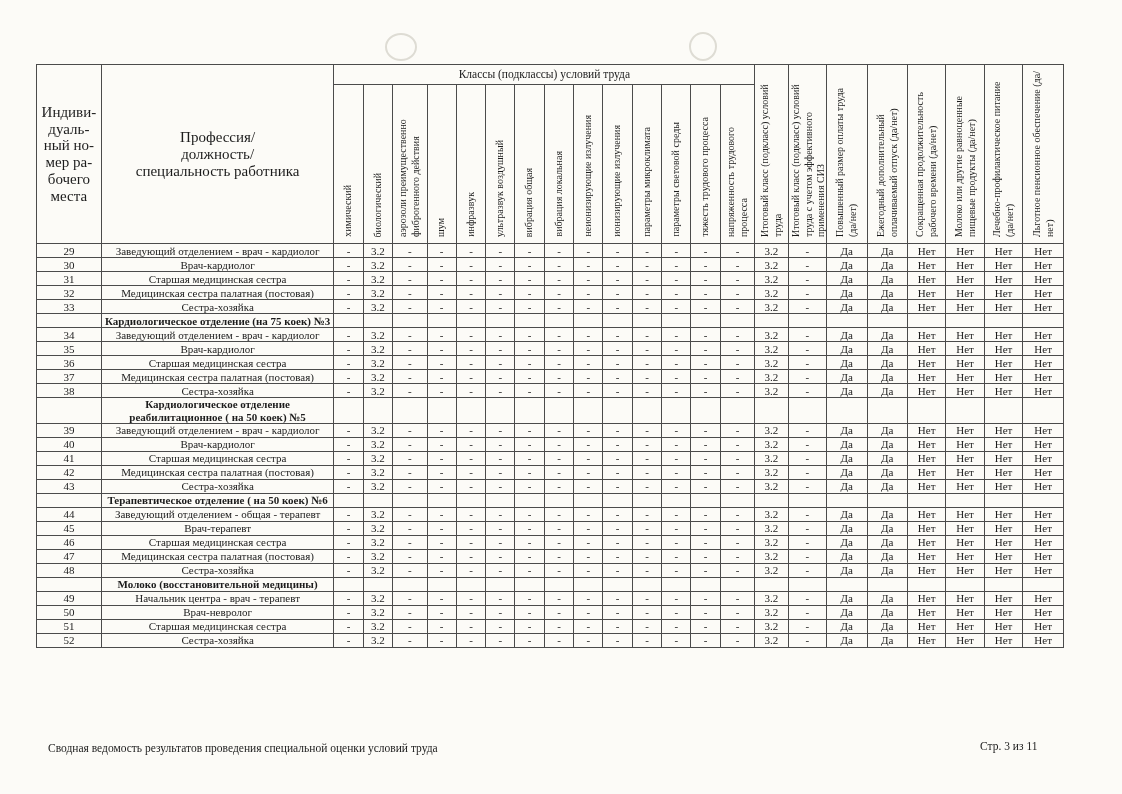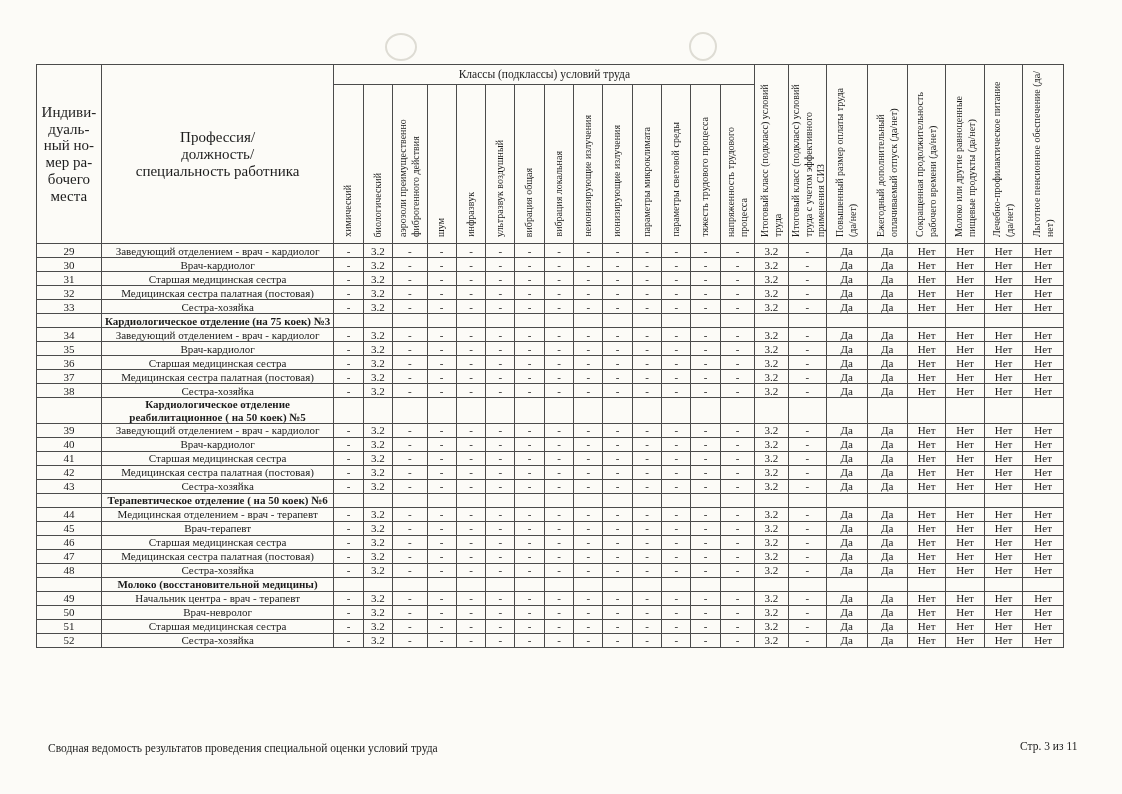--- a/index.html
+++ b/index.html
@@ -28,21 +28,21 @@
   th.rot{vertical-align:bottom;padding:2px 1px 4px 1px;}
   .vtext{
     writing-mode:vertical-rl;transform:rotate(180deg);display:inline-block;
     font-size:10px;line-height:1.25;max-height:150px;text-align:left;
   }
   th.rot.tall .vtext{max-height:166px;}
   tbody tr{height:14px;padding-left:21px;}
   td.section{font-weight:bold;font-family:Liberation Serif, serif;}
   td.prof{font-size:11px;}
   .footer-left{position:absolute;left:48px;top:742px;font-size:11.5px;}
-  .footer-right{position:absolute;left:1020px;top:740px;font-size:11.5px;}
+  .footer-right{position:absolute;left:980px;top:740px;font-size:11.5px;}
 </style>
 </head>
 <body>
 
 <div class="page">
 
   <div class="hole" style="left:385px;top:33px;width:28px;height:24px;"></div>
   <div class="hole" style="left:689px;top:32px;width:24px;height:25px;"></div>
 
   <table class="souT">
@@ -574,21 +574,21 @@
           <td></td>
           <td></td>
           <td></td>
           <td></td>
           <td></td>
           <td></td>
           <td></td>
         </tr>
         <tr>
           <td>44</td>
-          <td class="prof">Медицинская отделением - врач - терапевт</td>
+          <td class="prof">Заведующий отделением - общая - терапевт</td>
           <td>-</td>
           <td>3.2</td>
           <td>-</td>
           <td>-</td>
           <td>-</td>
           <td>-</td>
           <td>-</td>
           <td>-</td>
           <td>-</td>
           <td>-</td>

